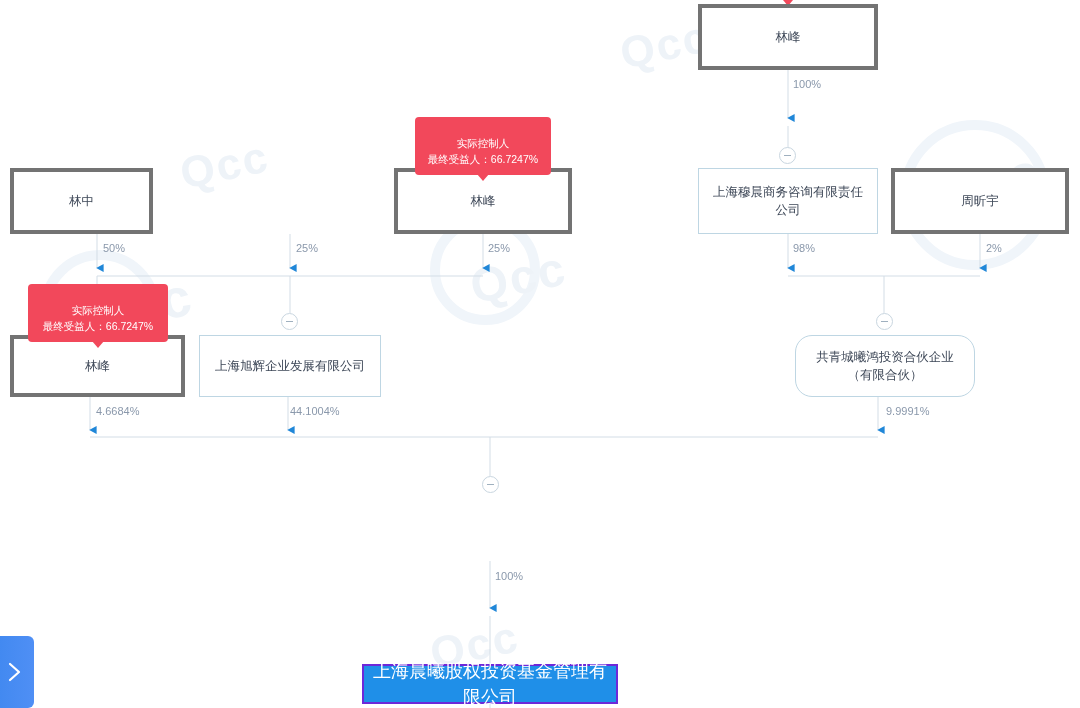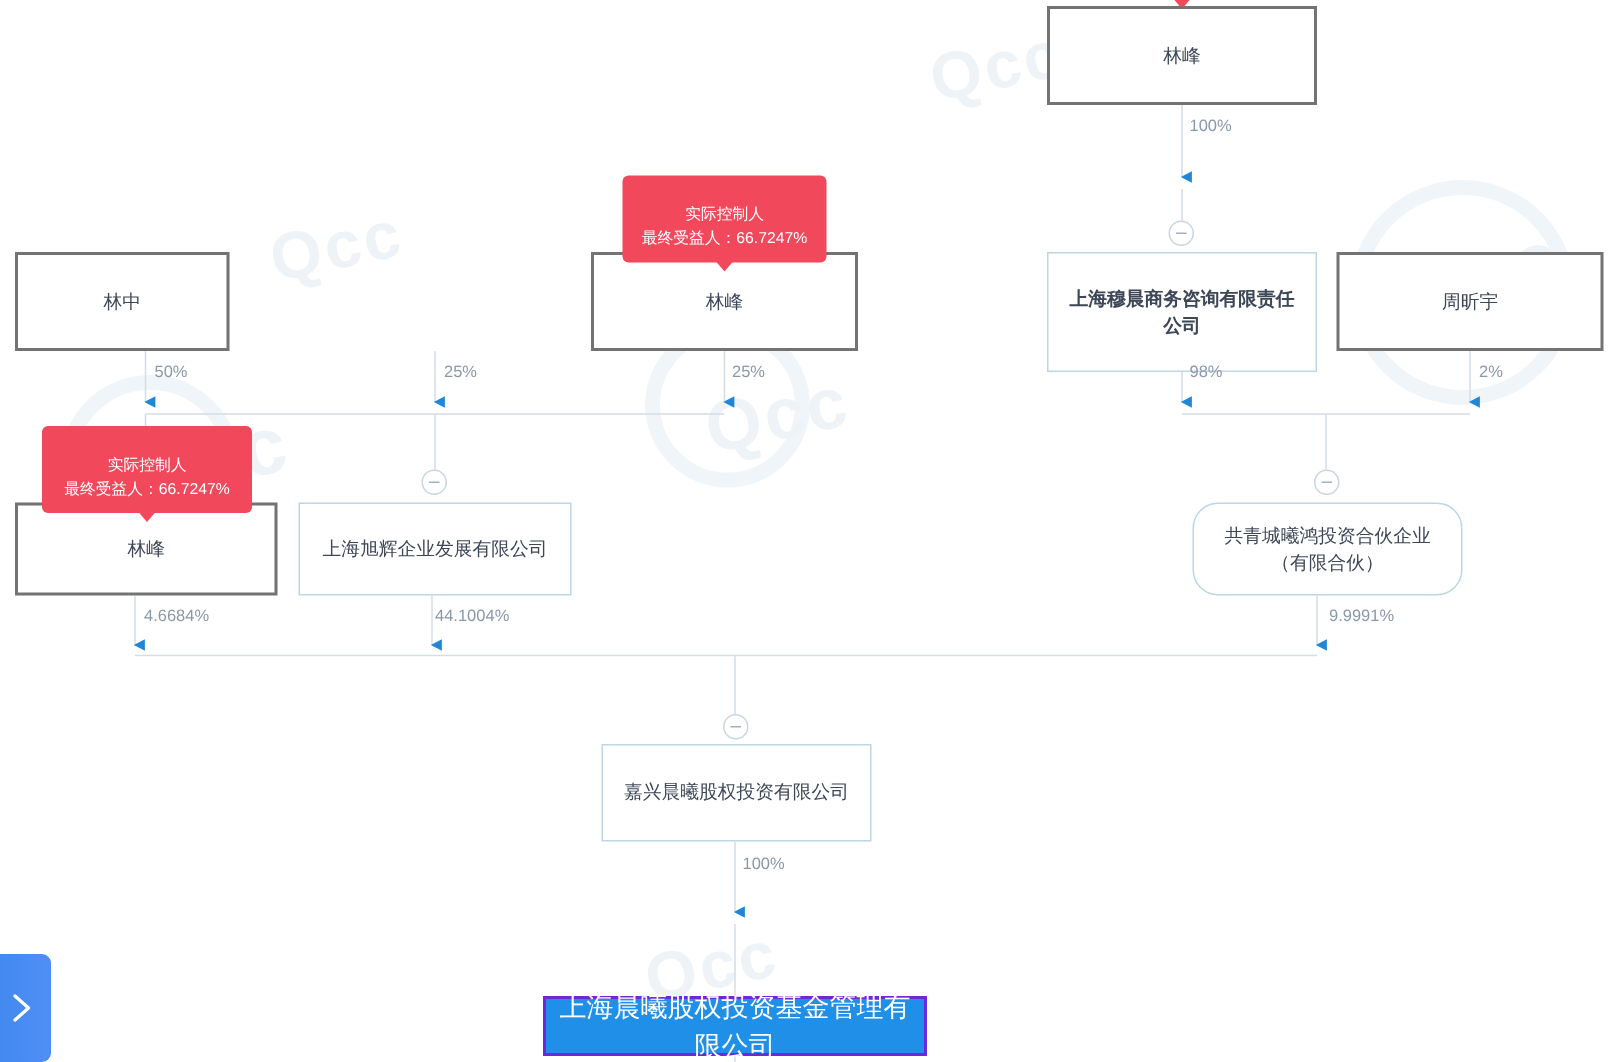--- a/index.html
+++ b/index.html
@@ -42,21 +42,21 @@
     background: #ffffff;
     display: flex;
     align-items: center;
     justify-content: center;
     text-align: center;
     font-size: 12.5px;
     color: #3d4757;
     line-height: 1.45;
     padding: 2px 8px;
   }
-  .node.person { border: 2px solid #737373; }
+  .node.person { border: 4px solid #737373; }
   .node.company { border: 1px solid #bed6e3; }
   .node.highlight {
     background: #1f8fe8;
     border: 2px solid #6d28d9;
     color: #ffffff;
     font-size: 18px;
   }
 
   
   .pct {
@@ -181,26 +181,25 @@
   </svg>
 
   <div class="toggle" style="left:779px; top:147px;"></div>
   <div class="toggle" style="left:281px; top:313px;"></div>
   <div class="toggle" style="left:876px; top:313px;"></div>
   <div class="toggle" style="left:482px; top:476px;"></div>
 
   <div class="node person" style="left:698px; top:4px;   width:180px; height:66px;">林峰</div>
   <div class="node person" style="left:10px;  top:168px; width:143px; height:66px;">林中</div>
   <div class="node person" style="left:394px; top:168px; width:178px; height:66px;">林峰</div>
-  <div class="node company" style="left:698px; top:168px; width:180px; height:80px;font-weight:bold;">上海穆晨商务咨询有限责任公司</div>
+  <div class="node company" style="left:698px; top:168px; width:180px; height:66px;">上海穆晨商务咨询有限责任公司</div>
   <div class="node person" style="left:891px; top:168px; width:178px; height:66px;">周昕宇</div>
   <div class="node person" style="left:10px;  top:335px; width:175px; height:62px;">林峰</div>
   <div class="node company" style="left:199px; top:335px; width:182px; height:62px;">上海旭辉企业发展有限公司</div>
   <div class="node company" style="left:795px; top:335px; width:180px; height:62px;border-radius:17px;">共青城曦鸿投资合伙企业（有限合伙）</div>
-  <div class="node company" style="left:401px; top:496px; width:180px; height:65px;">嘉兴晨曦股权投资有限公司</div>
   <div class="node highlight" style="left:362px; top:664px; width:256px; height:40px;">上海晨曦股权投资基金管理有限公司</div>
 
   <div class="pct" style="left:793px; top:78px;">100%</div>
   <div class="pct" style="left:103px; top:242px;">50%</div>
   <div class="pct" style="left:296px; top:242px;">25%</div>
   <div class="pct" style="left:488px; top:242px;">25%</div>
   <div class="pct" style="left:793px; top:242px;text-align:center;">98%</div>
   <div class="pct" style="left:986px; top:242px;">2%</div>
   <div class="pct" style="left:96px;  top:405px;">4.6684%</div>
   <div class="pct" style="left:290px; top:405px;">44.1004%</div>

